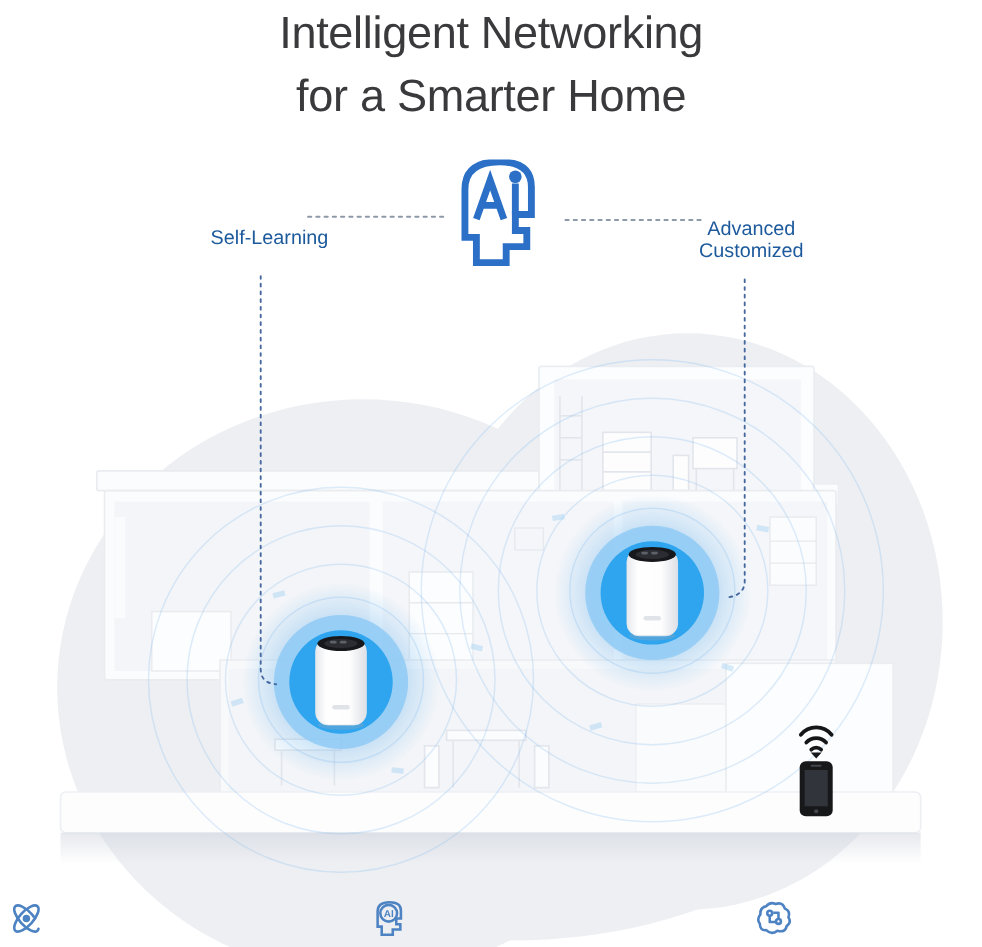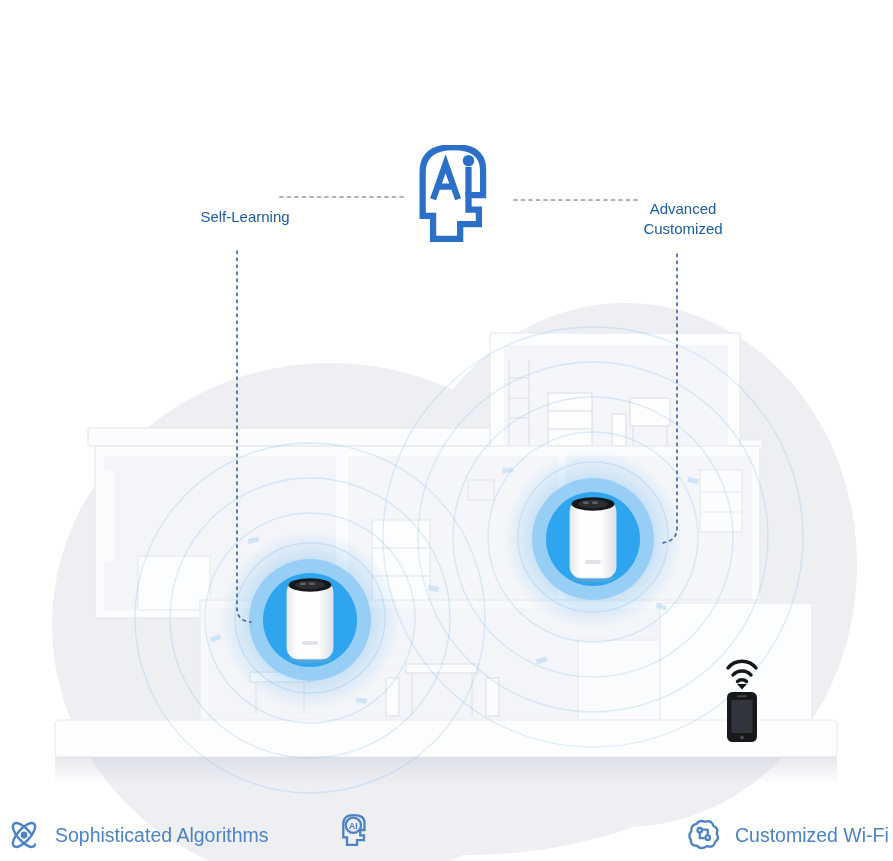--- a/index.html
+++ b/index.html
@@ -10,35 +10,35 @@
   }
   .abs{position:absolute;}
   
   .hero-title{
     left:0;top:2px;width:893px;text-align:center;
     font-size:41px;line-height:57px;font-weight:500;
     color:#3a3a3c;letter-spacing:-0.3px;
   }
   
   .callout{
-    font-size:15px;font-weight:400;color:#1d5a9c;text-align:center;line-height:19.5px;
+    font-size:18px;font-weight:400;color:#1d5a9c;text-align:center;line-height:19.5px;
   }
   .callout-left{left:170px;top:207px;width:150px;}
   .callout-right{left:612px;top:199px;width:142px;}
   
   .ai-icon-wrap{left:406px;top:145px;width:100px;height:100px;}
   
   .scene{left:0;top:0;width:893px;height:861px;}
   
   .feature{
     top:812px;height:46px;display:flex;align-items:center;gap:13px;
     color:#4e83c3;font-size:19.5px;font-weight:400;white-space:nowrap;
   }
   .f1{left:6px;}
-  .f2{left:338px;flex-direction:column;}
+  .f2{left:338px;}
   .f3{left:686px;}
   .feature .ficon{width:36px;height:36px;flex:0 0 auto;display:block;}
 </style>
 </head>
 <body>
 
 <svg class="abs scene" viewBox="0 0 893 861" xmlns="http://www.w3.org/2000/svg" aria-hidden="true">
   <defs>
     <linearGradient id="cyl" x1="0" y1="0" x2="1" y2="0">
       <stop offset="0" stop-color="#e7e9ed"></stop>
@@ -191,21 +191,22 @@
 
   <g fill="none" stroke-linecap="round">
     <path d="M 280 197 H 404" stroke="#8d99a9" stroke-width="1.7" stroke-dasharray="3 4.5"></path>
     <path d="M 514 200 H 637" stroke="#8d99a9" stroke-width="1.7" stroke-dasharray="3 4.5"></path>
     <path d="M 237 251 V 608 Q 237 621 251 622" stroke="#45699f" stroke-width="1.7" stroke-dasharray="2.5 4.5"></path>
     <path d="M 677 254 V 528 Q 677 541 662 543" stroke="#45699f" stroke-width="1.7" stroke-dasharray="2.5 4.5"></path>
   </g>
 </svg>
 
 <h1 class="abs hero-title" style="margin:0;">
-  <br>
+  <span>Intelligent Networking</span><br>
+  <span>for a Smarter Home</span>
 </h1>
 
 <div class="abs ai-icon-wrap">
   <svg viewBox="0 0 76 96" width="100" height="100" xmlns="http://www.w3.org/2000/svg" aria-hidden="true">
     <g fill="none" stroke="#2b6fc6" stroke-width="6">
       <path d="M6,56 V26 Q6,2 36,2 Q64,2 64,24 V48 H50 V62 H60 V76 H42 V90 H16 V68 H6 Z"></path>
       <path d="M16,52 L28,18 L40,52 M21.5,40 H34.5"></path>
       <path d="M50,21 V48"></path>
     </g>
     <circle cx="50" cy="15" r="5.5" fill="#2b6fc6"></circle>
@@ -221,21 +222,20 @@
 </div>
 
 <div class="abs feature f1">
   <svg class="ficon" viewBox="0 0 36 36" xmlns="http://www.w3.org/2000/svg" aria-hidden="true">
     <g fill="none" stroke="#4e83c3" stroke-width="2.4" stroke-linecap="round">
       <ellipse cx="18" cy="18" rx="15" ry="6.2" transform="rotate(-48 18 18)"></ellipse>
       <ellipse cx="18" cy="18" rx="15" ry="6.2" transform="rotate(48 18 18)" stroke-dasharray="55 12"></ellipse>
     </g>
     <circle cx="18" cy="18" r="3.4" fill="#4e83c3"></circle>
   </svg>
-  <span>Sophisticated Algorithms</span>
 </div>
 
 <div class="abs feature f2">
   <svg class="ficon" viewBox="0 0 34 34" xmlns="http://www.w3.org/2000/svg" aria-hidden="true">
     <g fill="none" stroke="#4e83c3" stroke-width="2.2">
       <path d="M5,21 V11 Q5,3 15,3 Q25,3 25,10 V17 H21 V22 H24.5 V26.5 H18 V31 H8.5 V24 H5 Z"></path>
       <circle cx="14.5" cy="12.5" r="7.2"></circle>
     </g>
     <text x="14.5" y="15.6" text-anchor="middle" font-family="Liberation Sans, sans-serif" font-size="8.6" font-weight="bold" fill="#4e83c3">AI</text>
   </svg>
@@ -243,14 +243,13 @@
 
 <div class="abs feature f3">
   <svg class="ficon" viewBox="0 0 34 34" xmlns="http://www.w3.org/2000/svg" aria-hidden="true">
     <g fill="none" stroke="#4e83c3" stroke-width="2.2" stroke-linejoin="round">
       <path d="M10,27 Q4.5,27.5 4.5,21.5 Q1.5,17.5 5,13.5 Q4.5,7.5 10,6.5 Q13,2.5 18,4.5 Q24,2.5 26,8.5 Q31,10.5 29,16 Q32,20.5 27.5,23.5 Q26.5,29.5 19.5,27.5 Q14.5,31.5 10,27 Z"></path>
       <circle cx="13" cy="12.5" r="2.1"></circle>
       <circle cx="20.5" cy="19.5" r="2.1"></circle>
       <path d="M13,14.6 V20 H17.5 M20.5,17.4 V12 H16"></path>
     </g>
   </svg>
-  <span>Customized Wi-Fi</span>
 </div>
 
 </body></html>

